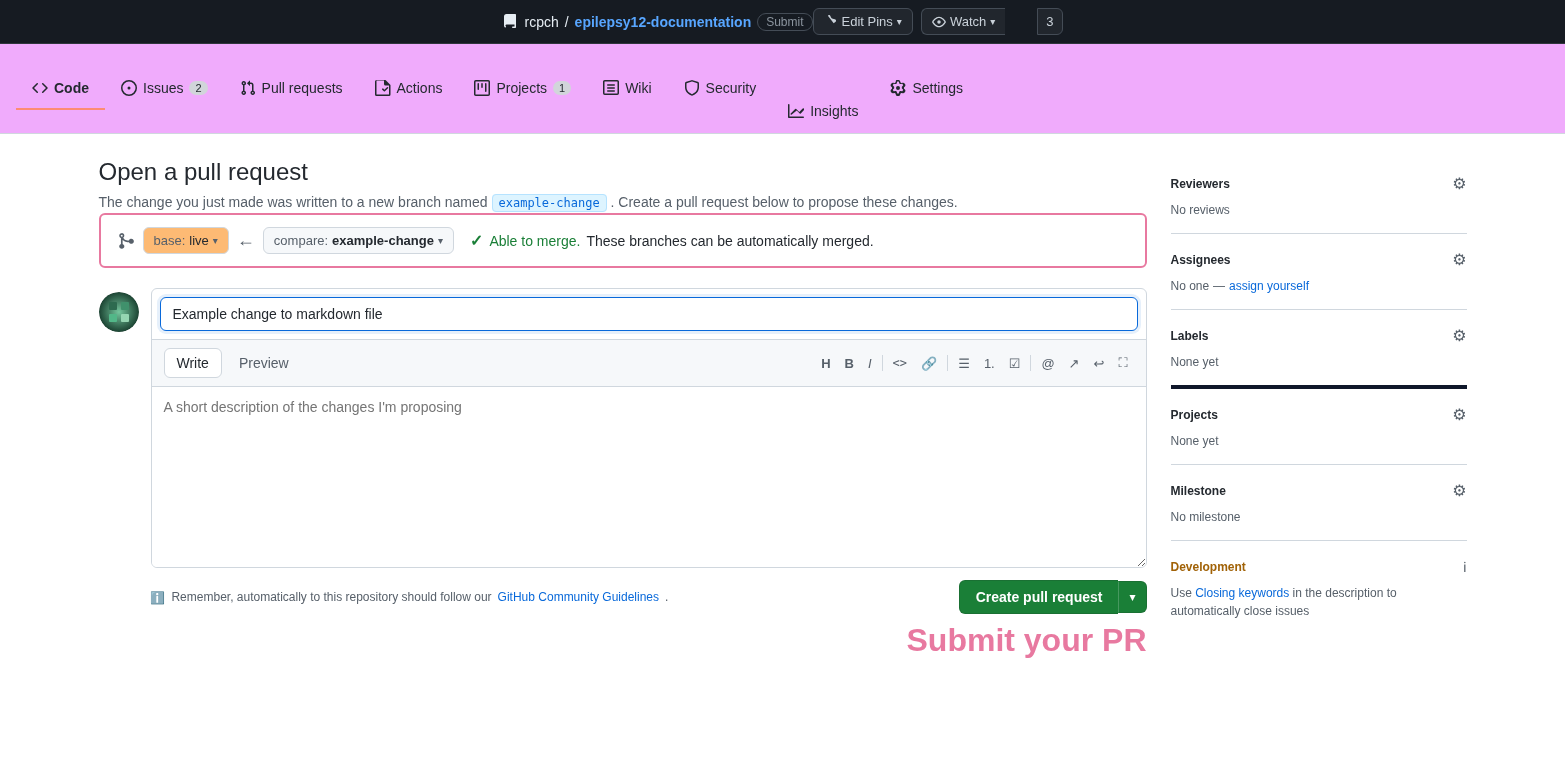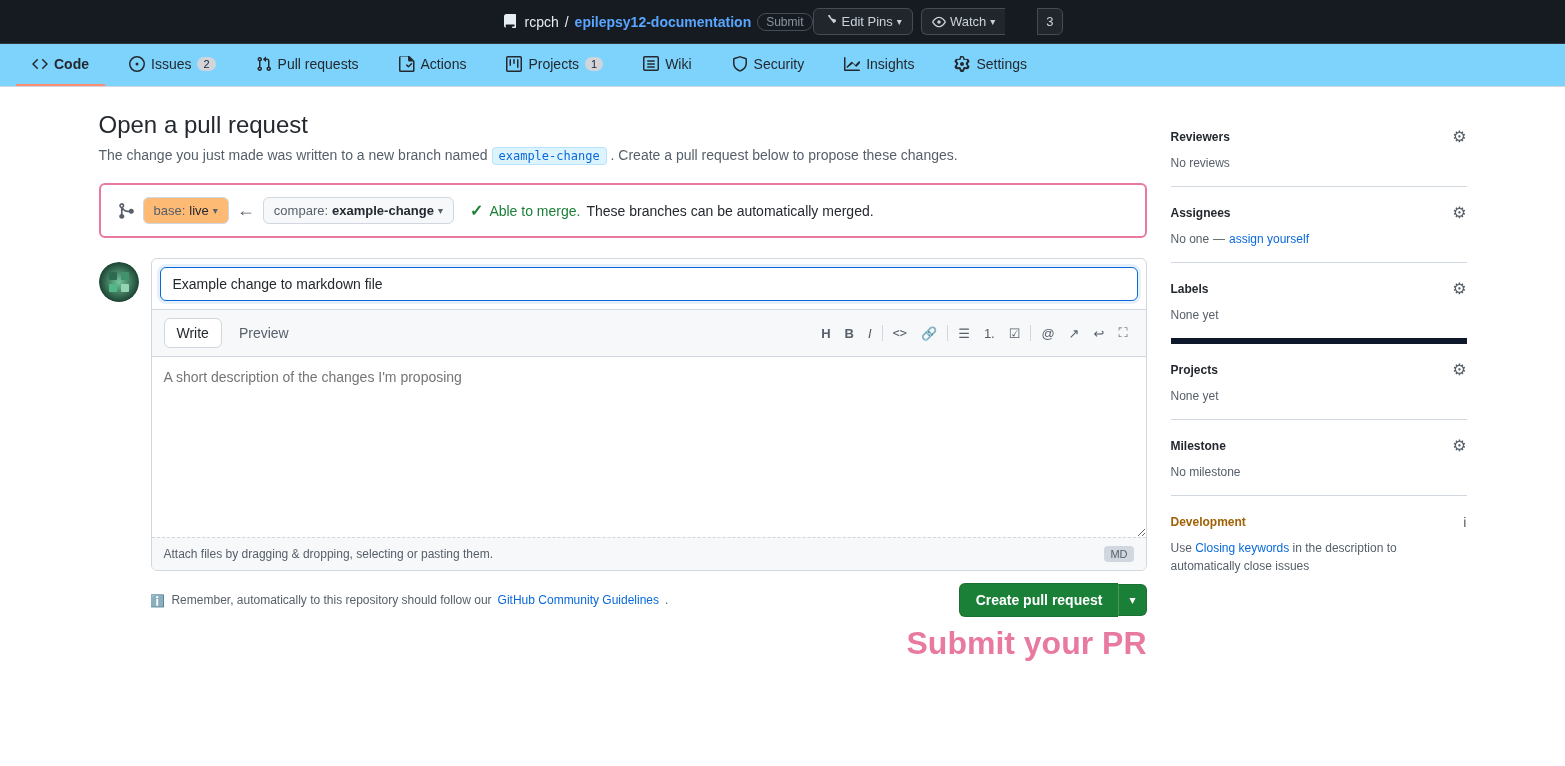--- a/index.html
+++ b/index.html
@@ -32,21 +32,21 @@
             <path d="M1.679 7.932c.412-.621 1.242-1.75 2.366-2.717C5.175 4.242 6.527 3.5 8 3.5c1.473 0 2.825.742 3.955 1.715 1.124.967 1.954 2.096 2.366 2.717a.119.119 0 010 .136c-.412.621-1.242 1.75-2.366 2.717C10.825 11.758 9.473 12.5 8 12.5c-1.473 0-2.825-.742-3.955-1.715C2.92 9.818 2.09 8.69 1.679 8.068a.119.119 0 010-.136zM8 2c-1.981 0-3.67.992-4.933 2.078C1.797 5.169.88 6.423.43 7.1a1.619 1.619 0 000 1.798c.45.678 1.367 1.932 2.637 3.024C4.329 13.008 6.019 14 8 14c1.981 0 3.67-.992 4.933-2.078 1.27-1.091 2.187-2.345 2.637-3.023a1.619 1.619 0 000-1.798c-.45-.678-1.367-1.932-2.637-3.023C11.671 2.992 9.981 2 8 2zm0 8a2 2 0 100-4 2 2 0 000 4z"></path>
           </svg>
         <span>Watch</span>
         <span style="font-size:10px;">▾</span>
       </button>
       <button style="background:#21262d;color:#c9d1d9;border:1px solid #444c56;border-radius:0 6px 6px 0;padding:5px 8px;font-size:13px;cursor:pointer;">3</button>
     </div>
   </div>
 </div>
 
-<div style="display:flex;align-items:center;padding:0 16px;border-bottom:1px solid #d0d7de;background:#7dd3fc;overflow-x:auto;gap:8px;">
+<div style="display:flex;align-items:center;padding:0 16px;border-bottom:1px solid #d0d7de;background:#f0abfc;overflow-x:auto;">
 
   <div style="display:flex;align-items:center;gap:6px;padding:12px 16px;font-size:14px;color:#24292f;cursor:pointer;border-bottom:2px solid #fd8c73;white-space:nowrap;font-weight:600;">
     <svg width="16" height="16" viewBox="0 0 16 16" fill="currentColor">
         <path d="M4.72 3.22a.75.75 0 011.06 1.06L2.06 8l3.72 3.72a.75.75 0 11-1.06 1.06L.47 8.53a.75.75 0 010-1.06l4.25-4.25zm6.56 0a.75.75 0 10-1.06 1.06L13.94 8l-3.72 3.72a.75.75 0 101.06 1.06l4.25-4.25a.75.75 0 000-1.06l-4.25-4.25z"></path>
       </svg>
     <span>Code</span>
   </div>
 
   <div style="display:flex;align-items:center;gap:6px;padding:12px 16px;font-size:14px;color:#24292f;cursor:pointer;border-bottom:2px solid transparent;white-space:nowrap;">
     <svg width="16" height="16" viewBox="0 0 16 16" fill="currentColor">
@@ -87,40 +87,40 @@
     <span>Wiki</span>
   </div>
 
   <div style="display:flex;align-items:center;gap:6px;padding:12px 16px;font-size:14px;color:#24292f;cursor:pointer;border-bottom:2px solid transparent;white-space:nowrap;">
     <svg width="16" height="16" viewBox="0 0 16 16" fill="currentColor">
         <path d="M7.467.133a1.748 1.748 0 011.066 0l5.25 1.68A1.75 1.75 0 0115 3.48V7c0 1.566-.32 3.182-1.303 4.682-.983 1.498-2.585 2.813-5.032 3.855a1.7 1.7 0 01-1.33 0c-2.447-1.042-4.049-2.357-5.032-3.855C1.32 10.182 1 8.566 1 7V3.48a1.75 1.75 0 011.217-1.667l5.25-1.68zm.61 1.429a.25.25 0 00-.153 0l-5.25 1.68a.25.25 0 00-.174.238V7c0 1.358.275 2.666 1.057 3.86.784 1.194 2.121 2.34 4.366 3.297a.2.2 0 00.154 0c2.245-.956 3.582-2.104 4.366-3.298C13.225 9.666 13.5 8.36 13.5 7V3.48a.25.25 0 00-.174-.237l-5.25-1.68z"></path>
       </svg>
     <span>Security</span>
   </div>
 
-  <div style="display:flex;align-items:center;gap:6px;padding:12px 16px;font-size:14px;color:#24292f;cursor:pointer;border-bottom:2px solid transparent;white-space:nowrap;">
+  <div style="display:flex;align-items:center;gap:6px;padding:12px 16px;font-size:14px;color:#24292f;cursor:pointer;border-bottom:2px solid transparent;white-space:nowrap;margin-top:47px;">
     <svg width="16" height="16" viewBox="0 0 16 16" fill="currentColor">
         <path d="M1.5 1.75a.75.75 0 00-1.5 0v12.5c0 .414.336.75.75.75h14.5a.75.75 0 000-1.5H1.5V1.75zM16 6a.75.75 0 00-1.28-.53l-3.5 3.5-2.97-2.97a.75.75 0 00-1.06 0l-4.5 4.5a.75.75 0 001.06 1.06L8.75 7.56l2.97 2.97a.75.75 0 001.06 0L16 7.06V6z"></path>
       </svg>
     <span>Insights</span>
   </div>
 
   <div style="display:flex;align-items:center;gap:6px;padding:12px 16px;font-size:14px;color:#24292f;cursor:pointer;border-bottom:2px solid transparent;white-space:nowrap;">
     <svg width="16" height="16" viewBox="0 0 16 16" fill="currentColor">
         <path d="M8 0a8.2 8.2 0 01.701.031C9.444.095 9.99.645 10.16 1.29l.288 1.107c.018.066.079.158.212.224.231.114.454.243.668.386.123.082.233.09.299.071l1.103-.303c.644-.176 1.392.021 1.82.63.27.385.506.792.704 1.218.315.675.111 1.422-.364 1.891l-.814.806c-.049.048-.098.147-.088.294.016.257.016.515 0 .772-.01.147.038.246.088.294l.814.806c.475.469.679 1.216.364 1.891a7.977 7.977 0 01-.704 1.217c-.428.61-1.176.807-1.82.63l-1.102-.302c-.067-.019-.177-.011-.3.071a5.909 5.909 0 01-.668.386c-.133.066-.194.158-.211.224l-.29 1.106c-.168.646-.715 1.196-1.458 1.26a8.006 8.006 0 01-1.402 0c-.743-.064-1.289-.614-1.458-1.26l-.289-1.106c-.018-.066-.079-.158-.212-.224a5.738 5.738 0 01-.668-.386c-.123-.082-.233-.09-.299-.071l-1.103.303c-.644.176-1.392-.021-1.82-.63a8.012 8.012 0 01-.704-1.218c-.315-.675-.111-1.422.363-1.891l.815-.806c.05-.048.098-.147.088-.294a6.214 6.214 0 010-.772c.01-.147-.038-.246-.088-.294l-.815-.806C.635 6.045.431 5.298.746 4.623a7.92 7.92 0 01.704-1.217c.428-.61 1.176-.807 1.82-.63l1.102.302c.067.019.177.011.3-.071.214-.143.437-.272.668-.386.133-.066.194-.158.211-.224l.29-1.106C5.717.645 6.264.095 7.007.031A8.15 8.15 0 018 0zm0 1.5a6.7 6.7 0 00-.567.025c-.095.008-.225.068-.291.322l-.29 1.106c-.08.308-.278.573-.51.706a4.196 4.196 0 00-.488.283c-.24.16-.506.19-.724.13l-1.102-.303c-.254-.07-.43.021-.543.177a6.483 6.483 0 00-.574.99c-.11.236-.065.458.118.637l.814.806c.22.218.352.522.321.83a4.74 4.74 0 000 .596c.03.308-.1.611-.321.83l-.814.806c-.183.179-.228.4-.118.637.167.359.357.7.574.99.113.157.29.248.543.177l1.102-.303c.218-.06.484-.031.724.13.154.102.315.195.488.283.232.133.43.398.51.706l.29 1.106c.066.254.196.314.291.322a6.693 6.693 0 001.134 0c.095-.008.225-.068.291-.322l.29-1.106c.08-.308.278-.573.51-.706.173-.088.334-.18.488-.283.24-.161.506-.19.724-.13l1.103.303c.254.07.43-.021.543-.177.217-.29.407-.631.573-.99.111-.236.066-.458-.117-.637l-.815-.806c-.22-.219-.352-.522-.321-.83a4.741 4.741 0 000-.596c-.03-.308.1-.611.321-.83l.815-.806c.183-.179.228-.401.117-.637a6.504 6.504 0 00-.573-.99c-.113-.157-.29-.248-.543-.177l-1.103.303c-.218.06-.484.031-.724-.13a4.196 4.196 0 00-.488-.283c-.232-.133-.43-.398-.51-.706l-.29-1.106c-.066-.254-.196-.314-.291-.322A6.693 6.693 0 008 1.5zm0 4.5a2 2 0 110 4 2 2 0 010-4z"></path>
       </svg>
     <span>Settings</span>
   </div>
 </div>
 
 <div style="display:flex;padding:24px 16px;gap:24px;max-width:1400px;margin:0 auto;">
 
   <div style="flex:1;min-width:0;">
     <h1 style="font-size:24px;font-weight:400;color:#24292f;margin-bottom:8px;">Open a pull request</h1>
-    <p style="font-size:14px;color:#57606a;margin-bottom:20px;">
+    <p style="font-size:14px;color:#57606a;margin-bottom:3px;">
       <span>The change you just made was written to a new branch named</span>
       <code style="background:#ddf4ff;color:#0969da;border:1px solid #b6e3ff;border-radius:4px;padding:1px 6px;font-size:12px;font-family:monospace;">example-change</code>
       <span>. Create a pull request below to propose these changes.</span>
     </p>
 
     <div style="display:flex;align-items:center;gap:8px;padding:12px 16px;border:2px solid #e879a0;border-radius:6px;background:#fff;margin-bottom:20px;">
       <svg width="18" height="18" viewBox="0 0 16 16" fill="#57606a">
           <path d="M5 3.254V3.25v.005a.75.75 0 110-.005v.004zm.45 1.9a2.25 2.25 0 10-1.95.218v5.256a2.25 2.25 0 101.5 0V7.123A5.735 5.735 0 009.25 9h1.378a2.251 2.251 0 100-1.5H9.25a4.25 4.25 0 01-3.8-2.346zM12.75 9a.75.75 0 100-1.5.75.75 0 000 1.5zm-8.5 4.5a.75.75 0 100-1.5.75.75 0 000 1.5z"></path>
         </svg>
 
@@ -197,24 +197,20 @@
             <button style="background:none;border:none;color:#57606a;cursor:pointer;padding:4px 6px;border-radius:4px;font-size:13px;">↗</button>
 
             <button style="background:none;border:none;color:#57606a;cursor:pointer;padding:4px 6px;border-radius:4px;font-size:13px;">↩</button>
 
             <button style="background:none;border:none;color:#57606a;cursor:pointer;padding:4px 6px;border-radius:4px;font-size:13px;">⛶</button>
           </div>
         </div>
 
         <textarea style="width: 100%; min-height: 180px; border: none; padding: 12px; font-size: 14px; color: rgb(87, 96, 106); resize: vertical; outline: none; font-family: inherit; display: block;" placeholder="A short description of the changes I'm proposing"></textarea>
 
-        <div style="border-top:1px dashed #d0d7de;padding:8px 12px;display:flex;align-items:center;justify-content:space-between;background:#f6f8fa;">
-          <span style="font-size:12px;color:#57606a;">Attach files by dragging &amp; dropping, selecting or pasting them.</span>
-          <span style="background:#d0d7de;border-radius:4px;padding:2px 6px;font-size:11px;color:#57606a;">MD</span>
-        </div>
       </div>
     </div>
 
     <div style="display:flex;align-items:center;justify-content:space-between;margin-top:12px;margin-left:52px;">
       <div style="display:flex;align-items:flex-start;gap:6px;font-size:12px;color:#57606a;">
         <span style="color:#57606a;margin-top:1px;">ℹ️</span>
         <span>Remember, automatically to this repository should follow our</span>
         <a href="#" style="color:#0969da;text-decoration:none;">GitHub Community Guidelines</a>
         <span>.</span>
       </div>
@@ -240,21 +236,21 @@
     <div style="border-bottom:1px solid #d0d7de;padding:16px 0;">
       <div style="display:flex;align-items:center;justify-content:space-between;margin-bottom:8px;">
         <span style="font-size:12px;font-weight:600;color:#24292f;">Assignees</span>
         <button style="background:none;border:none;color:#57606a;cursor:pointer;font-size:16px;">⚙</button>
       </div>
       <span style="font-size:12px;color:#57606a;">No one</span>
       <span style="font-size:12px;color:#57606a;">—</span>
       <a href="#" style="color:#0969da;text-decoration:none;font-size:12px;">assign yourself</a>
     </div>
 
-    <div style="border-bottom:6px solid #0f172a;padding:16px 0;">
+    <div style="border-bottom:4px solid #0f172a;padding:16px 0;">
       <div style="display:flex;align-items:center;justify-content:space-between;margin-bottom:8px;">
         <span style="font-size:12px;font-weight:600;color:#24292f;">Labels</span>
         <button style="background:none;border:none;color:#57606a;cursor:pointer;font-size:16px;">⚙</button>
       </div>
       <span style="font-size:12px;color:#57606a;">None yet</span>
     </div>
 
     <div style="border-bottom:1px solid #d0d7de;padding:16px 0;">
       <div style="display:flex;align-items:center;justify-content:space-between;margin-bottom:8px;">
         <span style="font-size:12px;font-weight:600;color:#24292f;">Projects</span>

